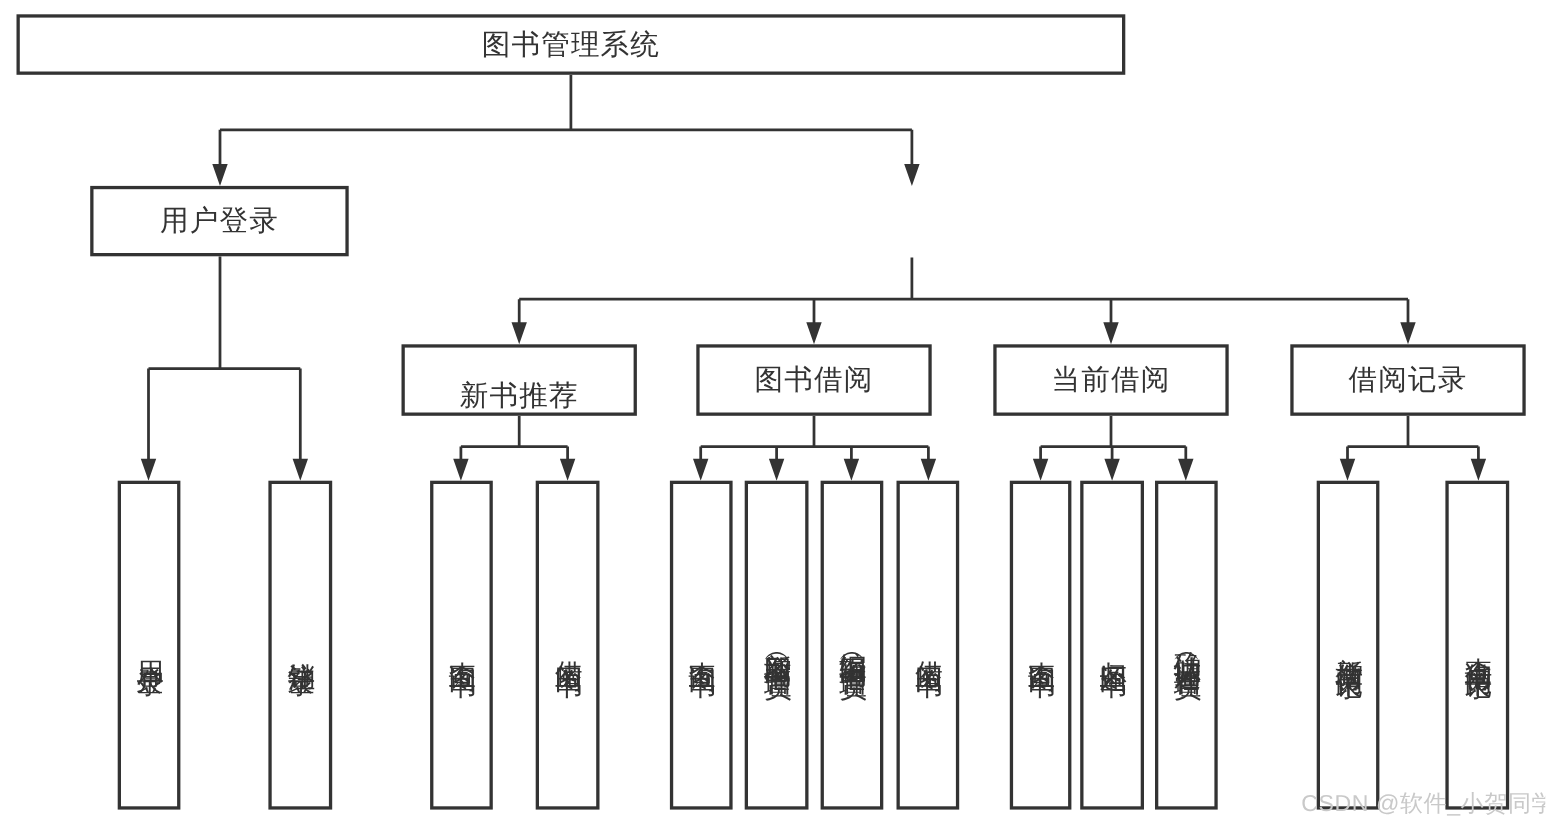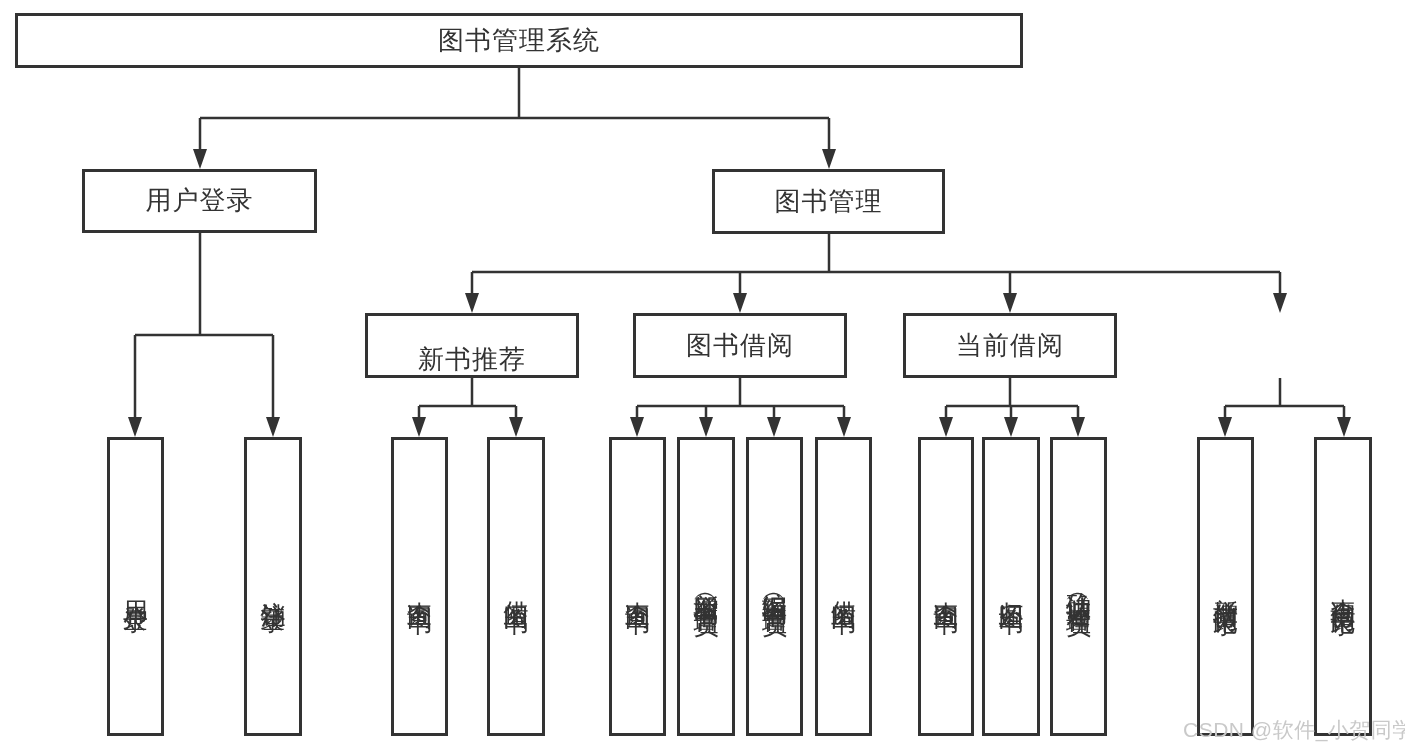--- a/index.html
+++ b/index.html
@@ -115,32 +115,32 @@
     "></path>
   </svg>
 
   <div class="box" style="left:15px; top:13px; width:1008px; height:55px;">
     <span class="hlabel">图书管理系统</span>
   </div>
 
   <div class="box" style="left:82px; top:169px; width:235px; height:64px;">
     <span class="hlabel">用户登录</span>
   </div>
-  <div class="box" style="left:712px; top:169px; width:233px; height:65px;">
-    <span class="hlabel">图书管理</span>
-  </div>
 
   <div class="box" style="left:365px; top:313px; width:214px; height:65px;align-items:flex-end;">
     <span class="hlabel">新书推荐</span>
   </div>
   <div class="box" style="left:903px; top:313px; width:214px; height:65px;">
     <span class="hlabel">当前借阅</span>
   </div>
   <div class="box" style="left:633px; top:313px; width:214px; height:65px;">
     <span class="hlabel">图书借阅</span>
+  </div>
+  <div class="box" style="left:1173px; top:313px; width:214px; height:65px;">
+    <span class="hlabel">借阅记录</span>
   </div>
 
   <div class="box leaf" style="left:107px; top:437px; width:57px; height:299px;">
     <span class="vlabel">用户登录</span>
   </div>
   <div class="box leaf" style="left:244px; top:437px; width:58px; height:299px;">
     <span class="vlabel">注销登录</span>
   </div>
 
   <div class="box leaf" style="left:391px; top:437px; width:57px; height:299px;">

